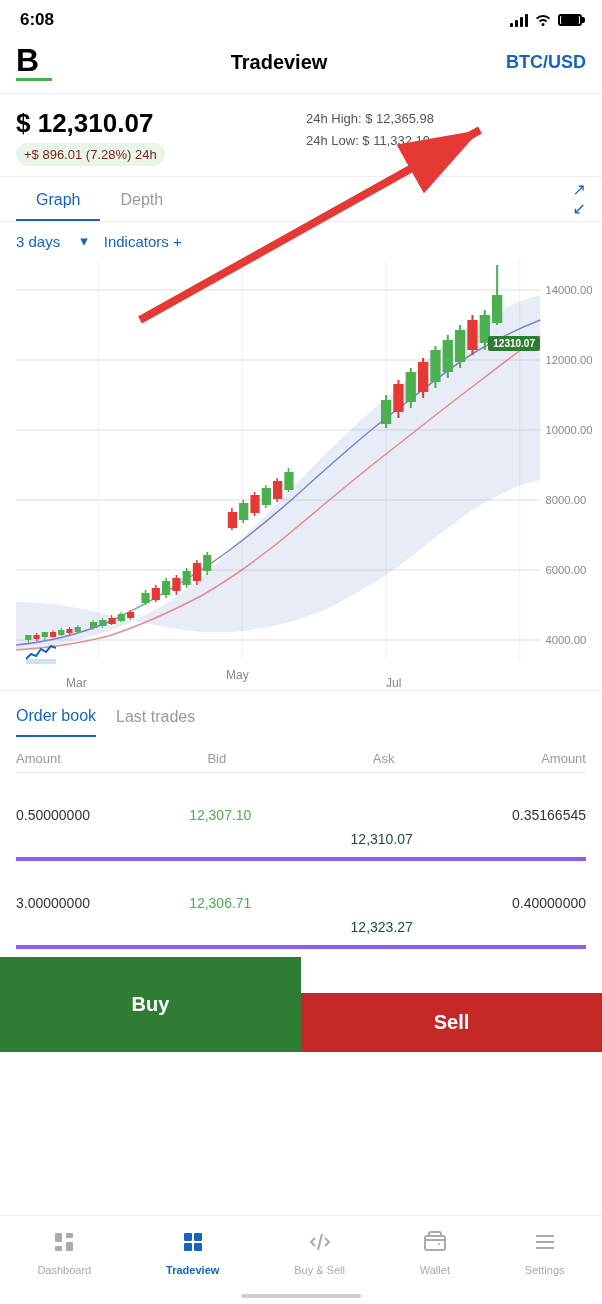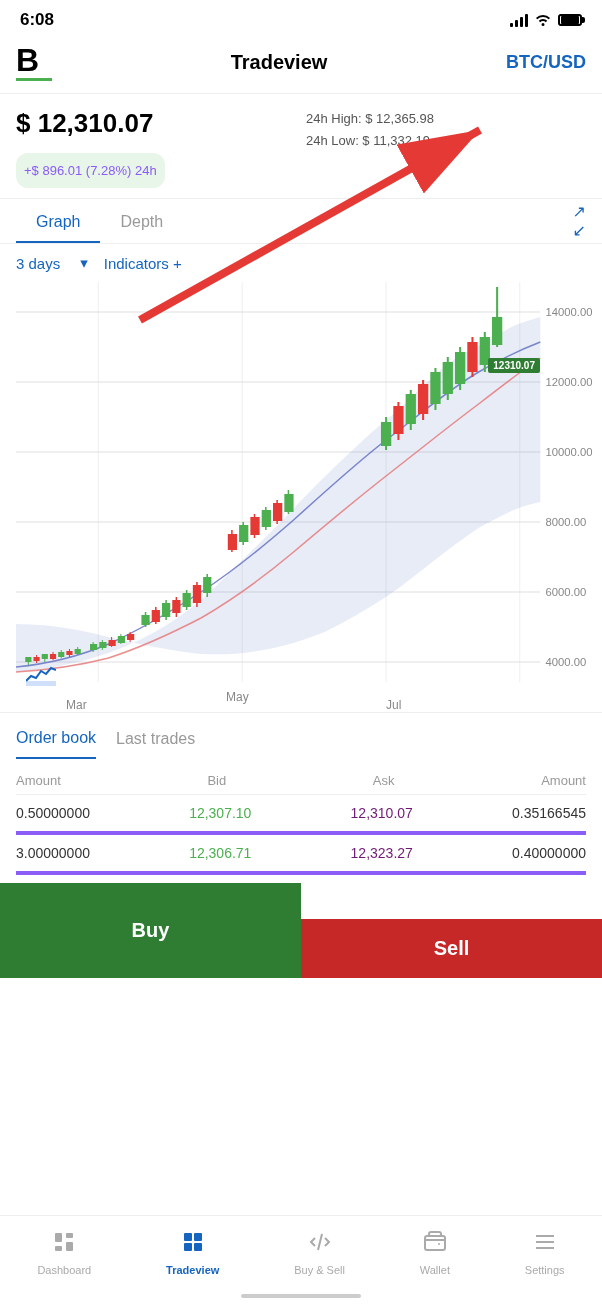--- a/index.html
+++ b/index.html
@@ -112,26 +112,26 @@
       flex: 1;
     }
     .main-price {
       font-size: 26px;
       font-weight: 700;
       color: #000;
     }
     .price-change {
       display: inline-block;
       background: #e8f5e9;
-      color: #8b5cf6;
+      color: #7f1d1d;
       font-size: 13px;
       font-weight: 500;
-      padding: 10px 8px;
+      padding: 4px 8px;
       border-radius: 12px;
-      margin-top: 14px;
+      margin-top: 4px;
     }
     .price-right {
       flex: 1;
       padding-left: 10px;
       color: #555;
       font-size: 13px;
       line-height: 1.7;
     }
 
     
@@ -244,21 +244,21 @@
     .order-row {
       display: flex;
       justify-content: space-between;
       align-items: center;
       padding: 10px 0;
       border-bottom: 4px solid #8b5cf6;
       font-size: 14px;
     }
     .order-row .amount { color: #333; }
     .order-row .bid { color: #4CAF50; font-weight: 500; }
-    .order-row .ask { color: #701a75; font-weight: 500; }
+    .order-row .ask { color: #14532d; font-weight: 500; margin-top: 48px; }
 
     
     .action-buttons {
       display: flex;
       margin: 8px 0 0;
     }
     .btn-buy {
       flex: 1;
       background: #2e7d32;
       color: #fff;

